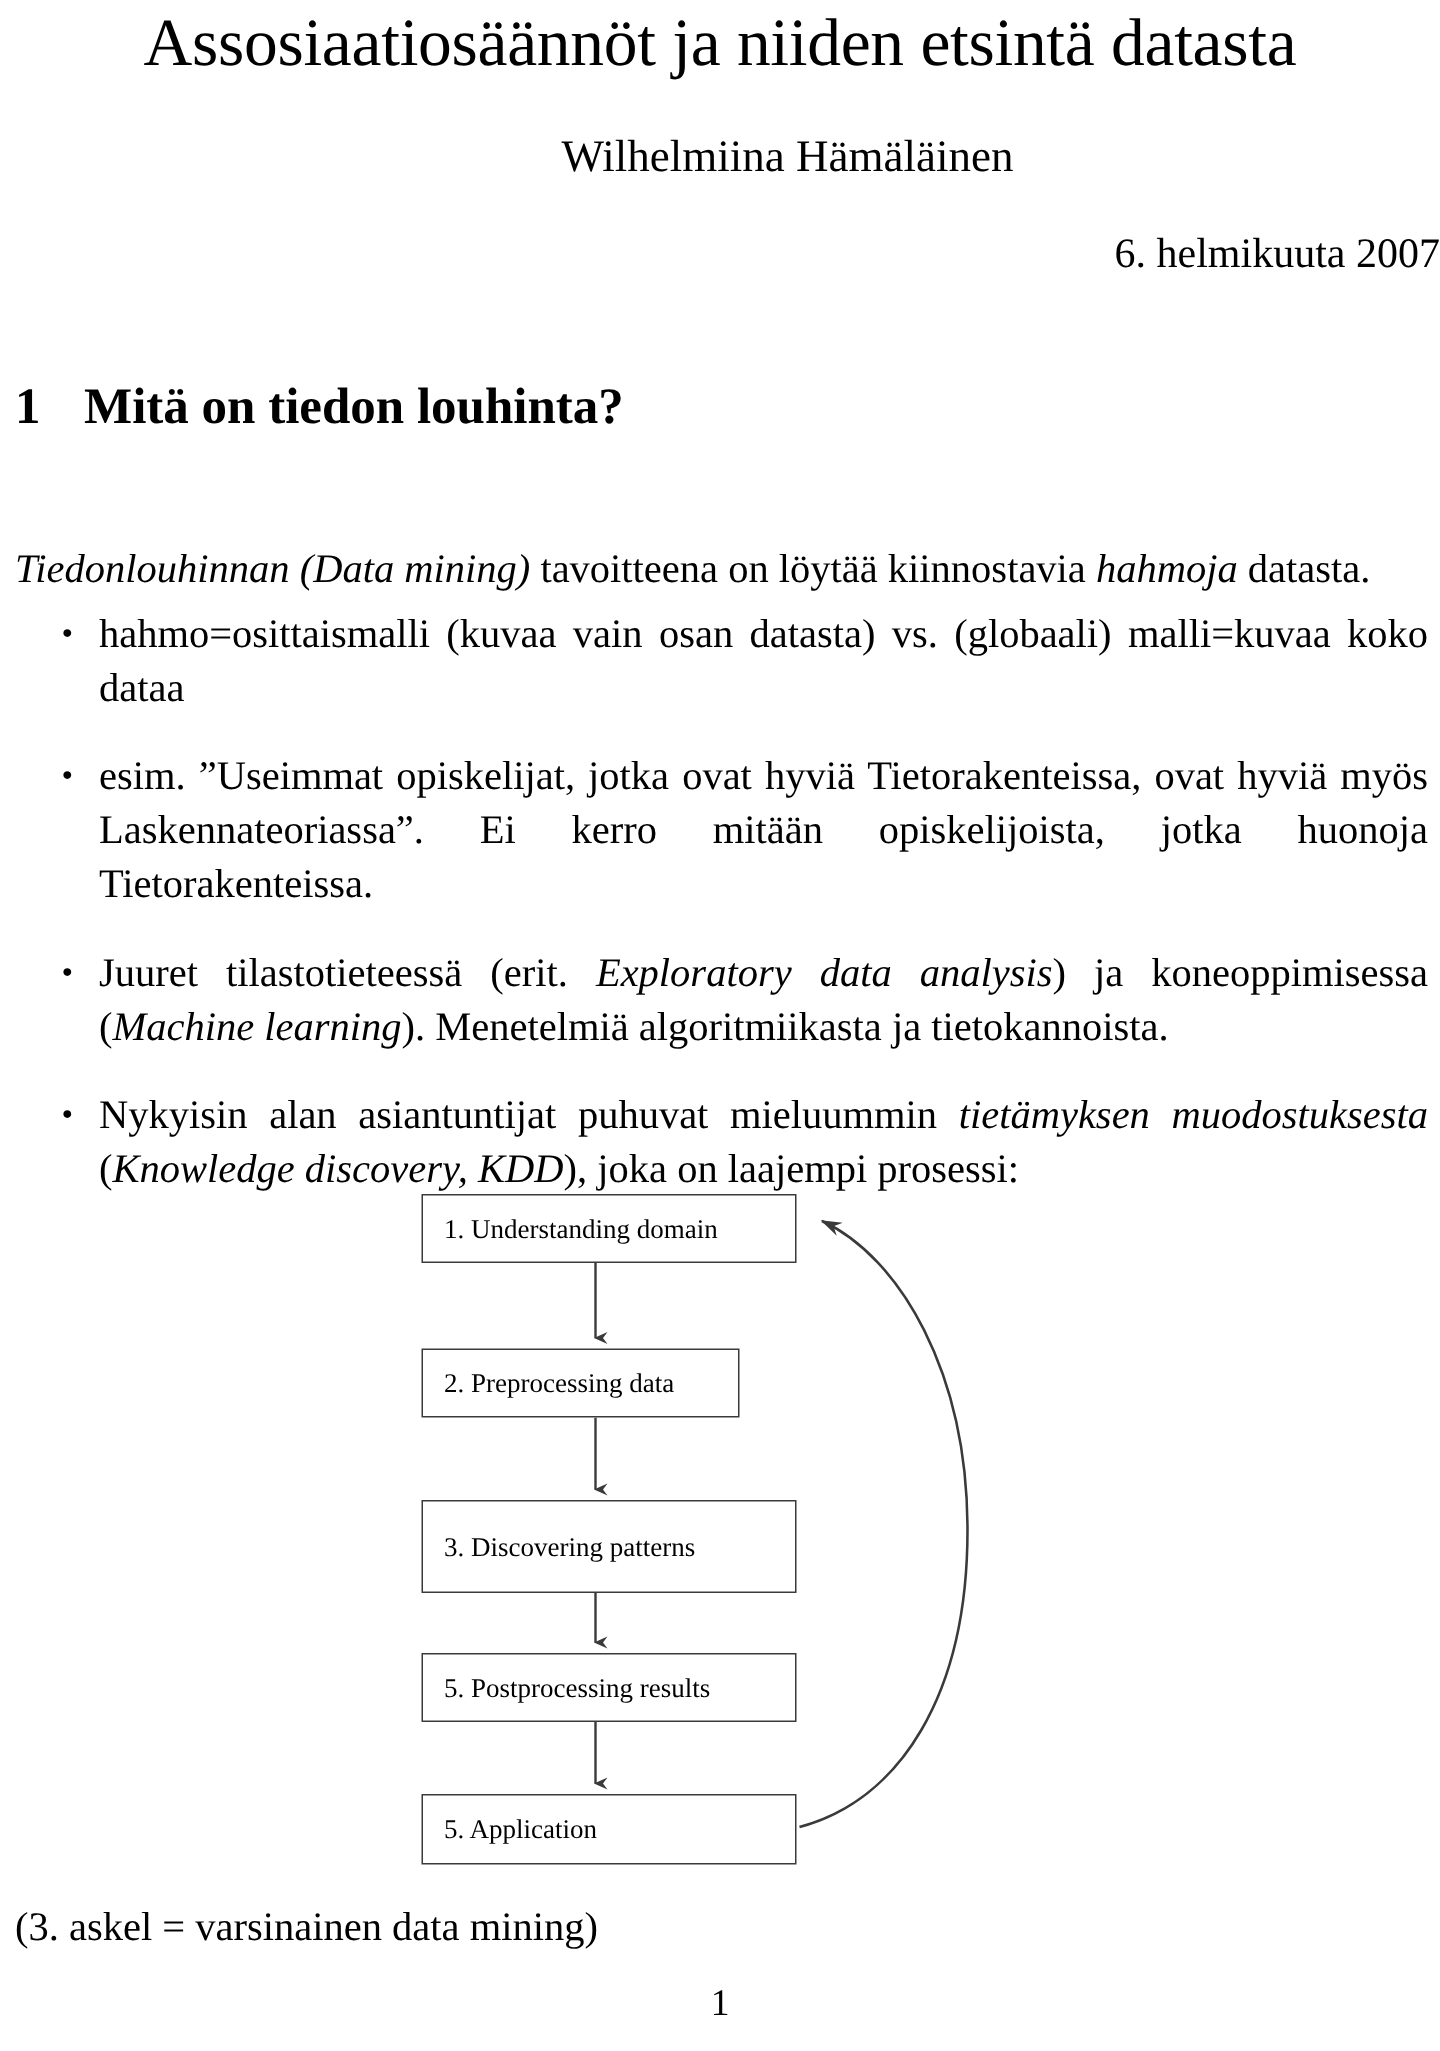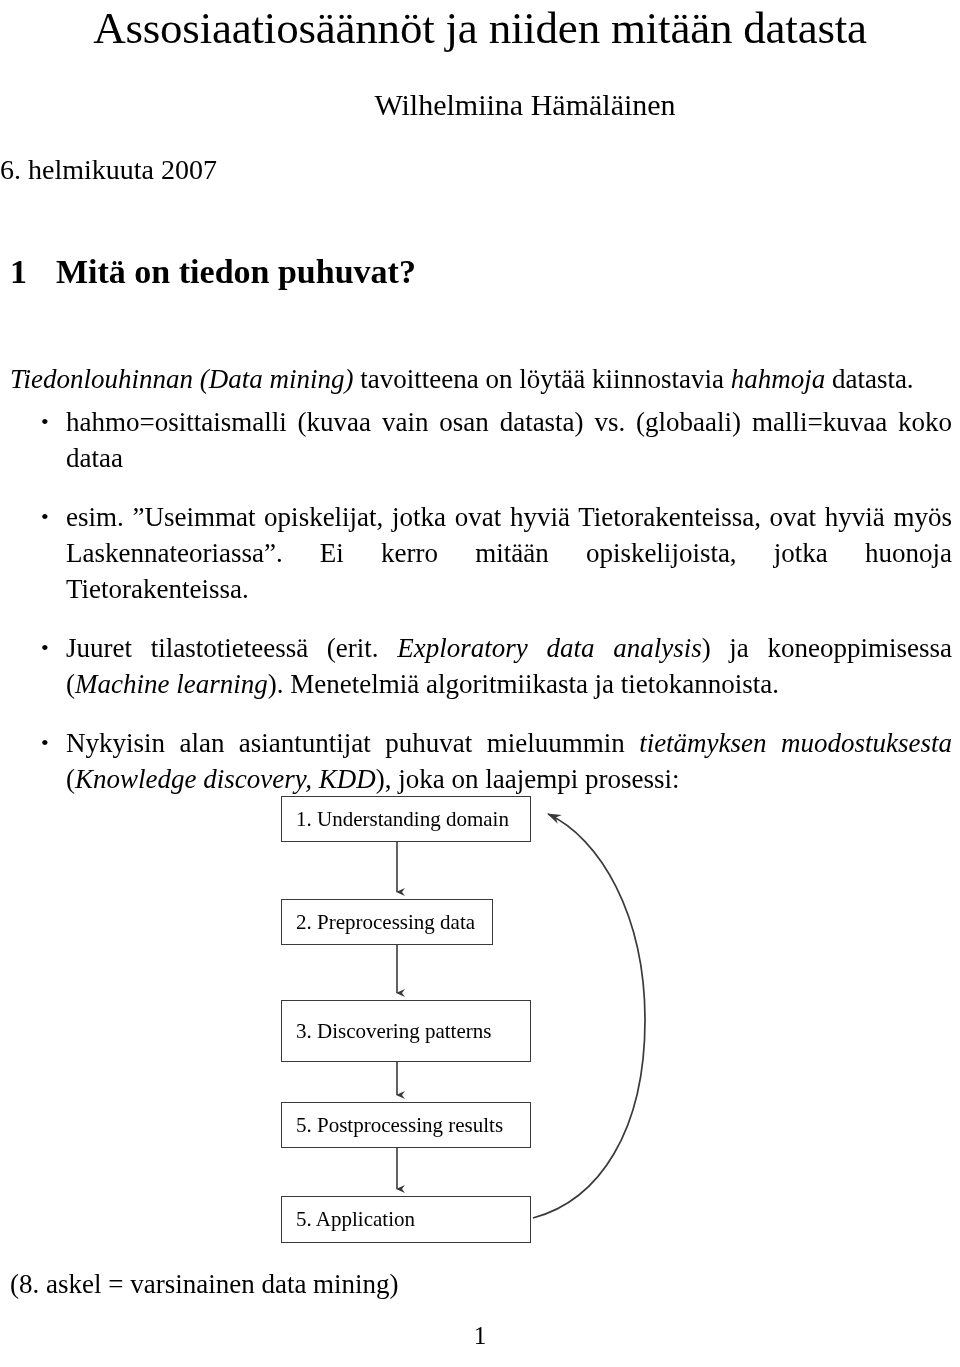--- a/index.html
+++ b/index.html
@@ -43,21 +43,21 @@
     text-align: center;
     font-size: 30px;
     line-height: 1.1;
     margin-left: 45px;
   }
   .doc-date {
     position: absolute;
     left: 0;
     top: 155px;
     width: 960px;
-    text-align: left;
+    text-align: right;
     font-size: 28px;
     line-height: 1.1;
   }
 
   
   .section-heading {
     position: absolute;
     left: 10px;
     top: 252px;
     width: 940px;
@@ -128,21 +128,21 @@
     width: 960px;
     height: 470px;
   }
   .flow-box {
     position: absolute;
     box-sizing: border-box;
     border: 1.6px solid #3a3a3a;
     background: #ffffff;
     display: flex;
     align-items: center;
-    font-size: 21px;
+    font-size: 18px;
     font-family: "Liberation Serif", "DejaVu Serif", serif;
     padding-left: 14px;
     color: #000000;
   }
   #flow-box-0 { left: 281px; top: 6px;   width: 250px; height: 46px; }
   #flow-box-1 { left: 281px; top: 109px; width: 212px; height: 46px; }
   #flow-box-2 { left: 281px; top: 210px; width: 250px; height: 62px; }
   #flow-box-3 { left: 281px; top: 312px; width: 250px; height: 46px; }
   #flow-box-4 { left: 281px; top: 406px; width: 250px; height: 47px; }
 
@@ -163,26 +163,26 @@
     width: 960px;
     text-align: center;
     font-size: 25px;
   }
 </style>
 </head>
 <body>
 
 <div class="page">
 
-  <h1 class="doc-title">Assosiaatiosäännöt ja niiden mitään datasta</h1>
+  <h1 class="doc-title">Assosiaatiosäännöt ja niiden etsintä datasta</h1>
   <div class="doc-author">Wilhelmiina Hämäläinen</div>
   <div class="doc-date">6. helmikuuta 2007</div>
 
   <h2 class="section-heading">
-    <span class="secnum">1</span><span>Mitä on tiedon puhuvat?</span>
+    <span class="secnum">1</span><span>Mitä on tiedon louhinta?</span>
   </h2>
 
   <p class="body-block" id="intro-para"><span class="it">Tiedonlouhinnan</span> <span class="it">(Data mining)</span><span> tavoitteena on löytää kiinnostavia </span><span class="it">hahmoja</span><span> datasta.</span></p>
 
   <ul class="bullet-list">
     <li class="bullet-item">
       <span class="dot">•</span><span>hahmo=osittaismalli (kuvaa vain osan datasta) vs. (globaali) malli=kuvaa koko dataa</span>
     </li>
     <li class="bullet-item">
       <span class="dot">•</span><span>esim. ”Useimmat opiskelijat, jotka ovat hyviä Tietorakenteissa, ovat hyviä myös Laskennateoriassa”. Ei kerro mitään opiskelijoista, jotka huonoja Tietorakenteissa.</span>
@@ -228,17 +228,17 @@
       <span>3. Discovering patterns</span>
     </div>
     <div class="flow-box" id="flow-box-3">
       <span>5. Postprocessing results</span>
     </div>
     <div class="flow-box" id="flow-box-4">
       <span>5. Application</span>
     </div>
   </div>
 
-  <div class="closing-note">(8. askel = varsinainen data mining)</div>
+  <div class="closing-note">(3. askel = varsinainen data mining)</div>
 
   <div class="page-number">1</div>
 
 </div>
 
 </body></html>

